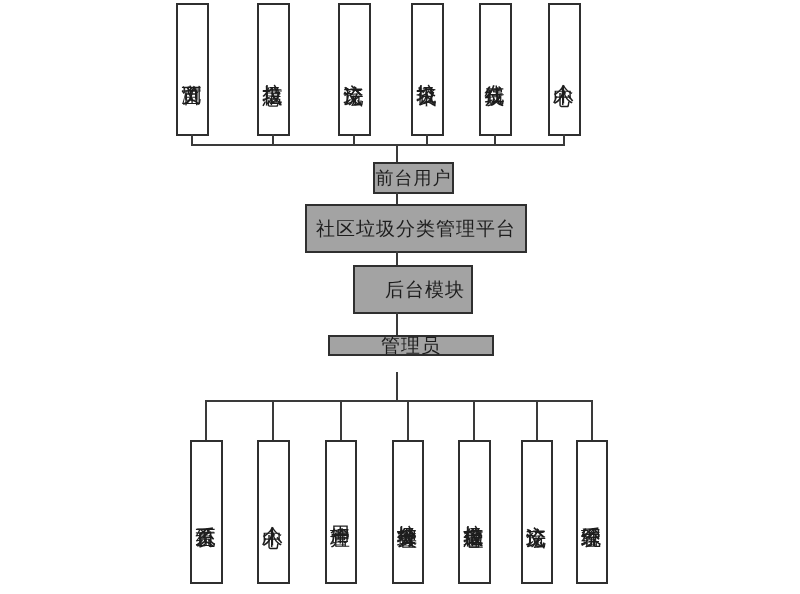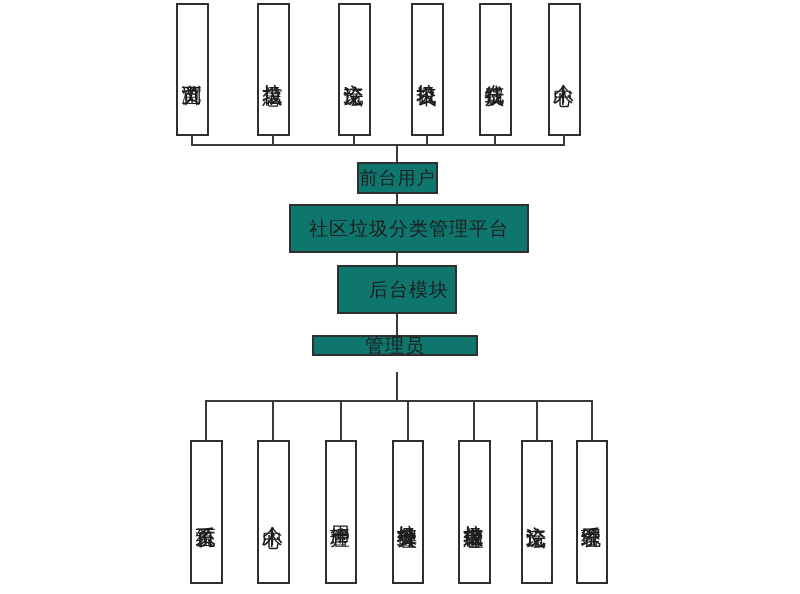--- a/index.html
+++ b/index.html
@@ -21,29 +21,30 @@
     align-items:center;
     justify-content:center;
     font-size:20px;
     letter-spacing:1px;
     color:#1d1d1d;
     text-align:center;
   }
   .hbox{
     position:absolute;
     box-sizing:border-box;
-    background:#0f766e;
+    background:#a3a3a3;
     border:2px solid #2f2f2f;
     display:flex;
     align-items:center;
     justify-content:center;
     font-size:19px;
     letter-spacing:1px;
     color:#1d1d1d;
     white-space:nowrap;
+    margin-left:16px;
   }
   .vline{position:absolute;width:2px;background:#3a3a3a;}
   .hline{position:absolute;height:2px;background:#3a3a3a;}
 </style>
 </head>
 <body>
 
 <div id="canvas">
 
   <div class="vbox" style="left:176px;top:3px;width:33px;height:133px;">浏览首页</div>
@@ -61,21 +62,21 @@
   <div class="vline" style="left:563px;top:134px;height:12px;"></div>
 
   <div class="hline" style="left:191px;top:144px;width:374px;"></div>
 
   <div class="vline" style="left:396px;top:144px;height:20px;"></div>
 
   <div class="hbox" style="left:357px;top:162px;width:81px;height:32px;font-size:18px;">前台用户</div>
 
   <div class="vline" style="left:396px;top:192px;height:14px;"></div>
 
-  <div class="hbox" style="left:289px;top:204px;width:240px;height:49px;">社区垃圾分类管理平台</div>
+  <div class="hbox" style="left:289px;top:204px;width:222px;height:49px;">社区垃圾分类管理平台</div>
 
   <div class="vline" style="left:396px;top:251px;height:16px;"></div>
 
   <div class="hbox" style="left:337px;top:265px;width:120px;height:49px;padding-left:24px;">后台模块</div>
 
   <div class="vline" style="left:396px;top:312px;height:25px;"></div>
 
   <div class="hbox" style="left:312px;top:335px;width:166px;height:21px;">管理员</div>
 
   <div class="vline" style="left:396px;top:372px;height:30px;"></div>

